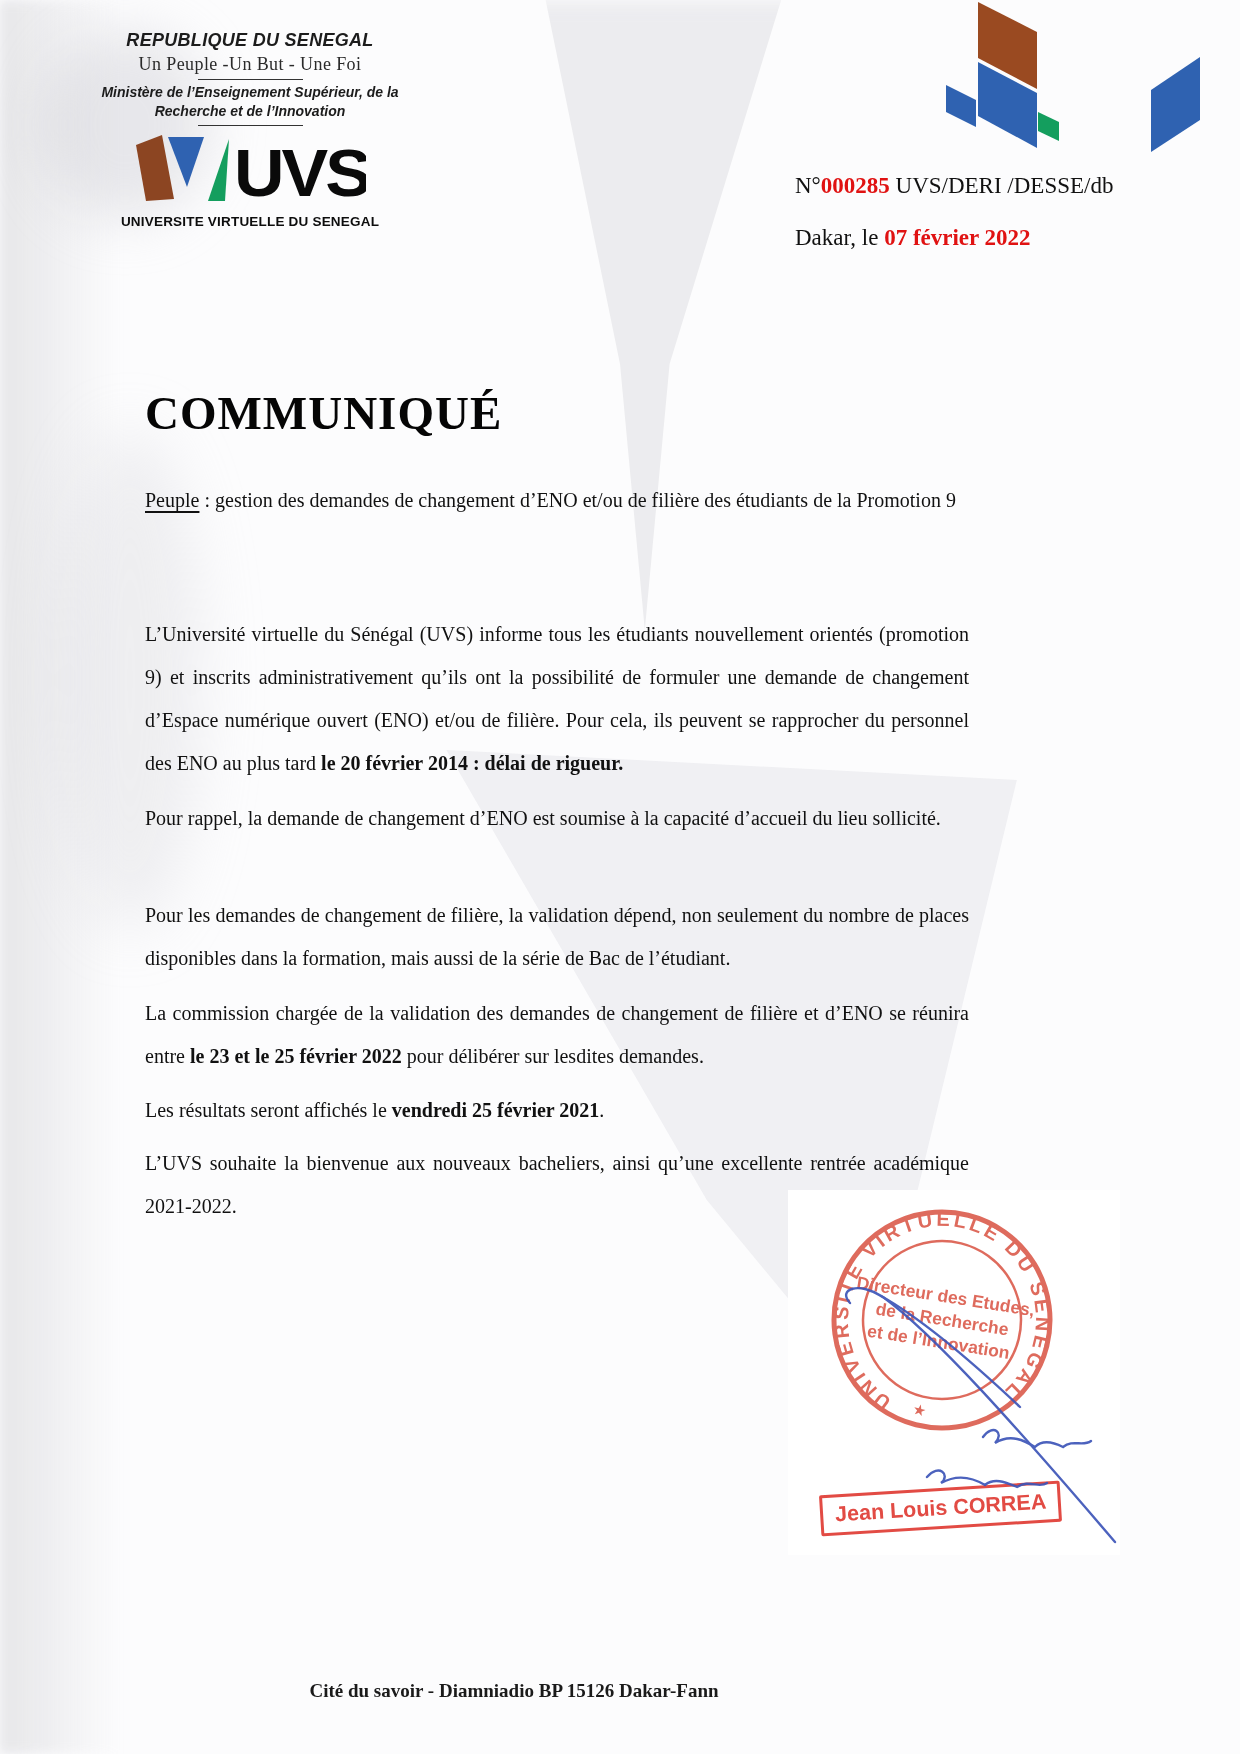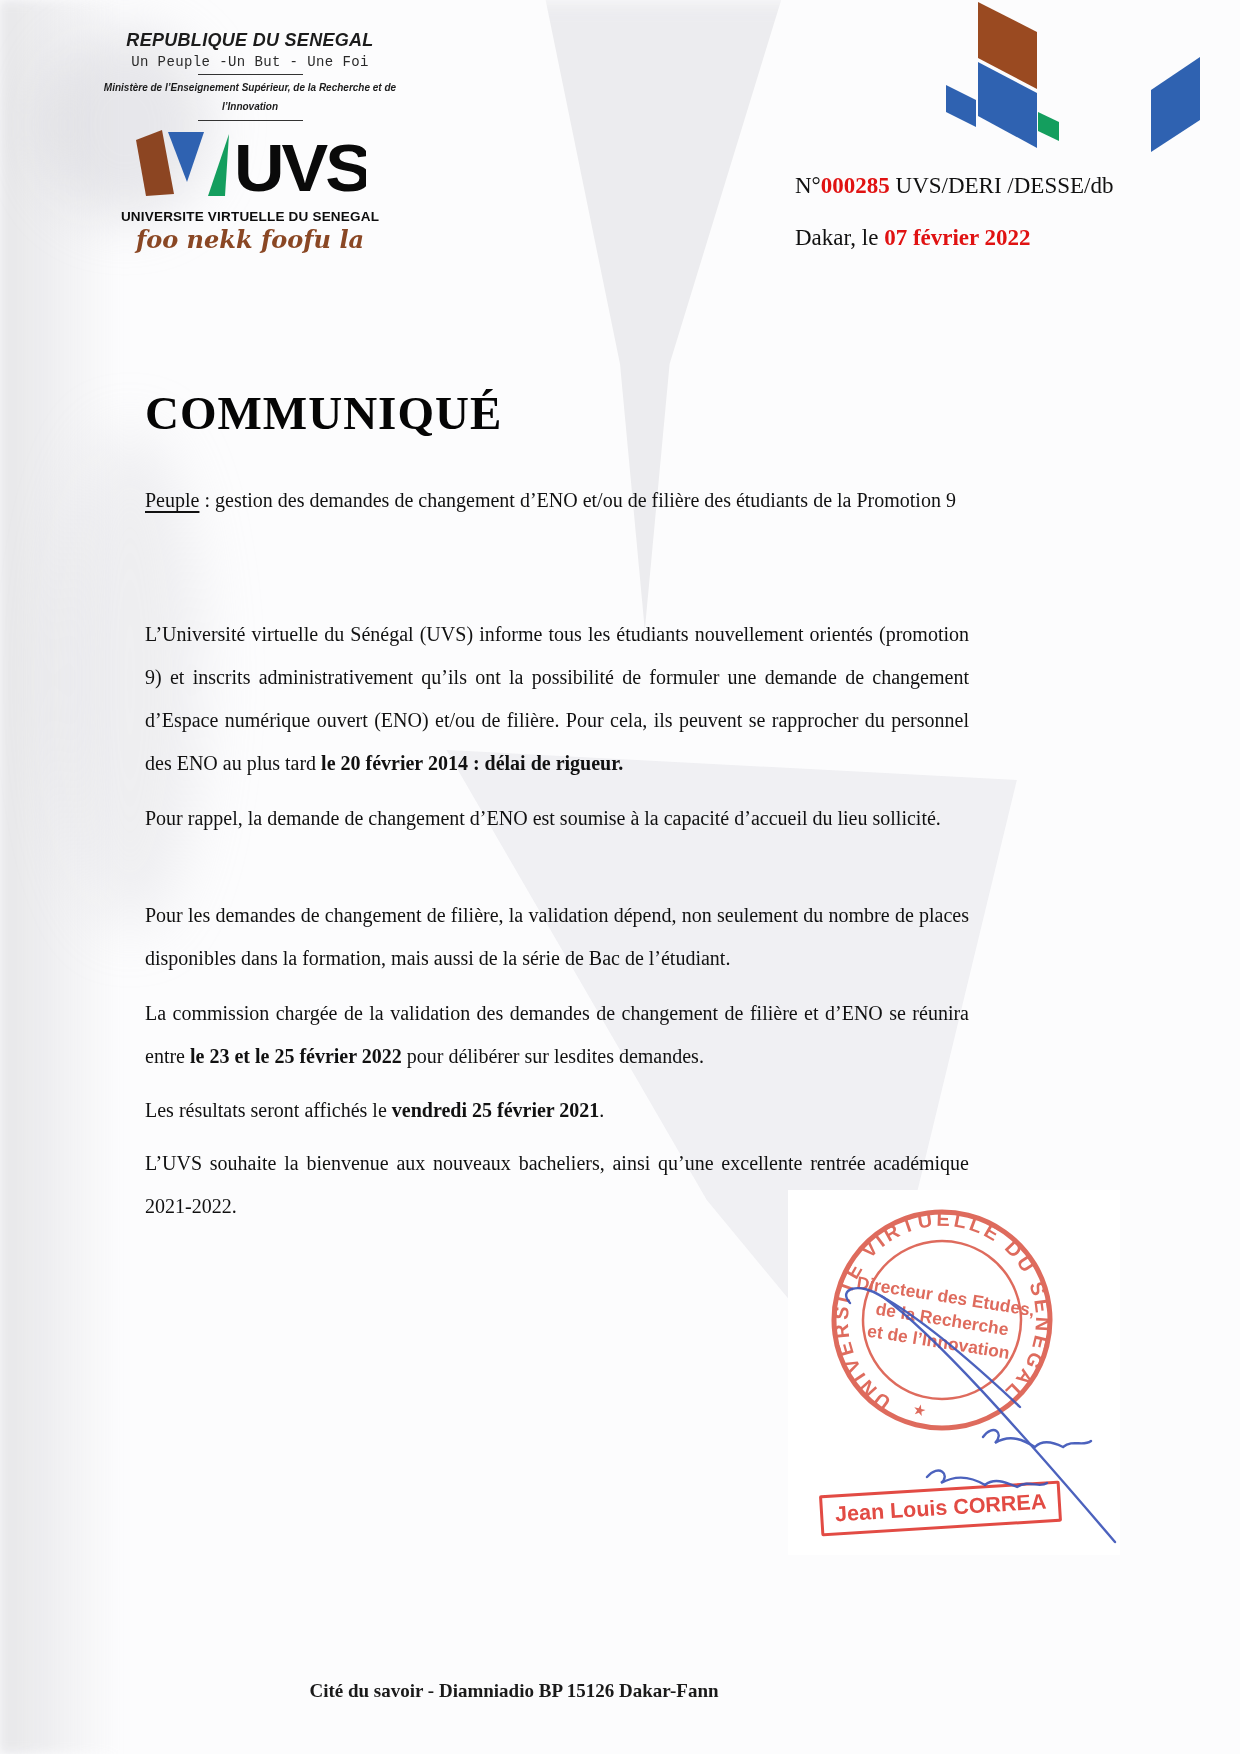--- a/index.html
+++ b/index.html
@@ -19,24 +19,24 @@
     background:linear-gradient(90deg,rgba(190,190,196,.35),rgba(190,190,196,0));filter:blur(6px);}
   .art-blot-tl{left:40px;top:30px;width:170px;height:190px;border-radius:50%;
     background:rgba(200,200,207,.4);filter:blur(26px);}
   .art-blot-mid{left:60px;top:430px;width:140px;height:500px;border-radius:50%;
     background:rgba(205,205,212,.3);filter:blur(30px);}
 
   
   .header-left{position:absolute;left:100px;top:30px;width:300px;text-align:center;}
   .republic{font-family:"Liberation Sans",sans-serif;font-style:italic;font-weight:700;
     font-size:18px;letter-spacing:.3px;color:#1c1c1c;}
-  .motto{font-family:Liberation Mono, monospace;font-size:14px;color:#2a2a2a;margin-top:3px;letter-spacing:.4px;}
+  .motto{font-family:Liberation Serif, serif;font-size:18px;color:#2a2a2a;margin-top:3px;letter-spacing:.4px;}
   .rule{width:105px;border-top:1.6px solid #333;margin:4px auto 3px;}
   .ministry{font-family:"Liberation Sans",sans-serif;font-style:italic;font-weight:700;
-    font-size:10px;line-height:19px;color:#1c1c1c;margin-top:1px;}
+    font-size:14px;line-height:19px;color:#1c1c1c;margin-top:1px;}
   .uvs-logo{margin-top:7px;}
   .uniname{font-family:"Liberation Sans",sans-serif;font-weight:700;font-size:13.5px;
     letter-spacing:.2px;color:#0d0d0d;margin-top:3px;}
   .slogan{font-family:"DejaVu Serif",serif;font-style:italic;font-weight:700;
     font-size:24px;color:#8a4724;margin-top:1px;}
 
   
   .emblem{position:absolute;left:840px;top:0;}
 
   
@@ -85,21 +85,20 @@
   <div class="rule"></div>
   <div class="uvs-logo">
     <svg width="232" height="74" viewBox="0 0 232 74">
       <polygon points="2,12 28,2 40,66 12,68" fill="#8c4522"></polygon>
       <polygon points="34,4 70,4 53,54" fill="#2f62b1"></polygon>
       <polygon points="74,68 95,6 91,68" fill="#149e5e"></polygon>
       <text x="100" y="66" font-family="Liberation Sans" font-weight="900" font-size="70" letter-spacing="-3" fill="#0a0a0a" transform="scale(1,0.95)">UVS</text>
     </svg>
   </div>
   <div class="uniname">UNIVERSITE VIRTUELLE DU SENEGAL</div>
-  <div class="slogan">foo nekk foofu la</div>
 </div>
 
 <svg class="emblem" width="370" height="165" viewBox="0 0 370 165">
   <polygon points="106,85 136,100 136,127 106,112" fill="#2f62b1"></polygon>
   <polygon points="138,2 197,32 197,89 138,58" fill="#9a4a21"></polygon>
   <polygon points="138,62 197,93 197,148 138,116" fill="#2f62b1"></polygon>
   <polygon points="198,112 219,122 219,141 198,131" fill="#149e5e"></polygon>
   <polygon points="311,90 360,57 360,120 311,152" fill="#2f62b1"></polygon>
 </svg>
 

